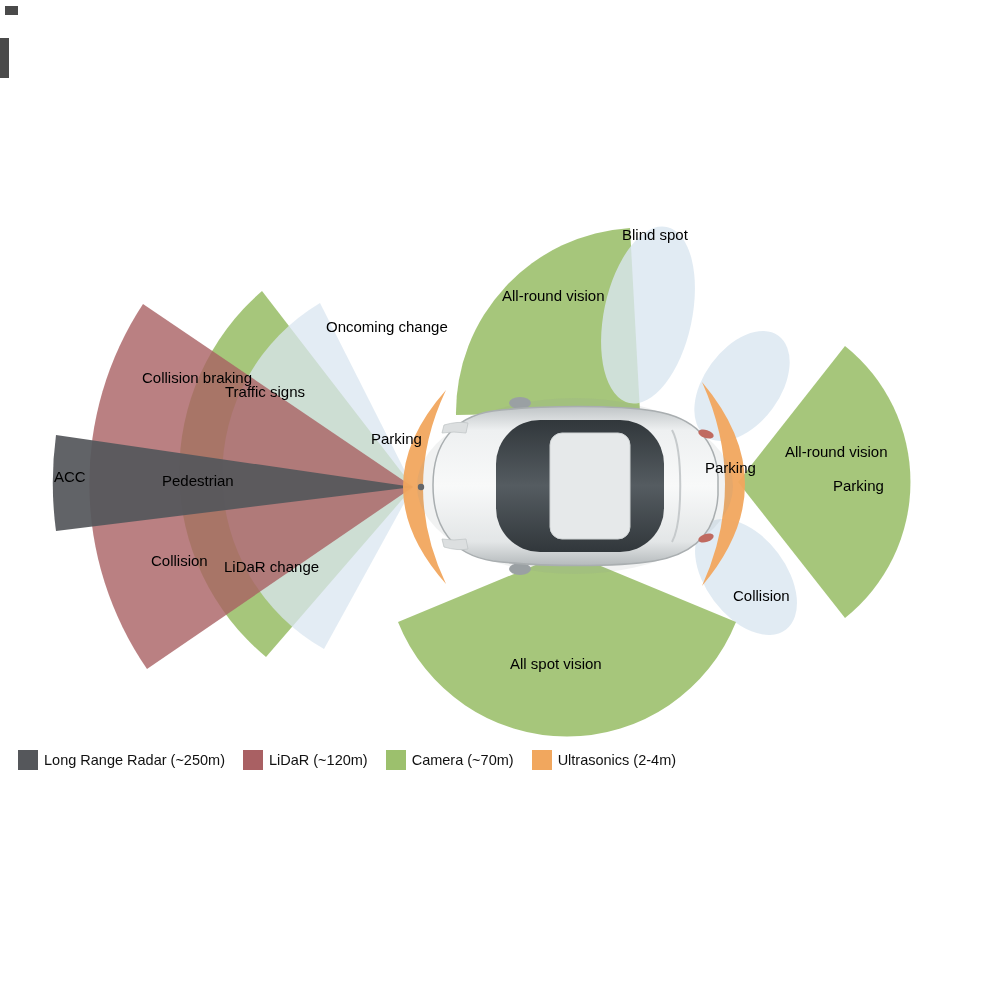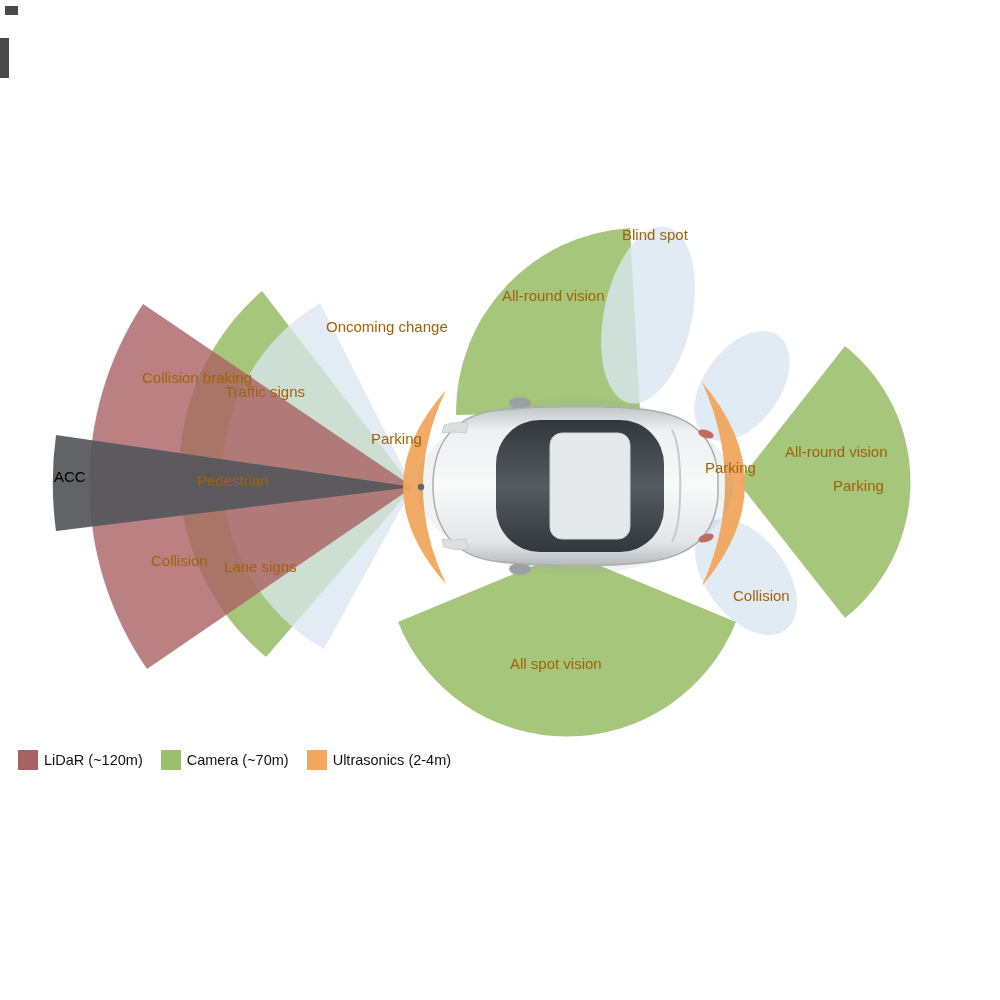--- a/index.html
+++ b/index.html
@@ -1,27 +1,27 @@
 <!DOCTYPE html>
 <html><head>
 <meta charset="utf-8">
 <style>
   html,body{margin:0;padding:0;background:#fff;}
   .canvas{position:relative;width:1000px;height:1000px;background:#fff;overflow:hidden;
           font-family:"Liberation Sans",sans-serif;}
   .diagram-svg{position:absolute;left:0;top:0;}
-  .lbl{position:absolute;font-size:15px;line-height:1.2;color:#a16207;white-space:nowrap;}
+  .lbl{position:absolute;font-size:15px;line-height:1.2;color:#000000;white-space:nowrap;}
   .lbl-blind-spot{left:622px;top:226px;}
   .lbl-all-round-top{left:502px;top:287px;}
   .lbl-oncoming{left:326px;top:318px;}
   .lbl-traffic-signs{left:225px;top:345px;margin-top:38px;}
   .lbl-emergency{left:142px;top:369px;}
   .lbl-parking-front{left:371px;top:430px;}
   .lbl-acc{left:54px;top:468px;color:#000000;}
-  .lbl-pedestrian{left:162px;top:472px;margin-left:35px;}
+  .lbl-pedestrian{left:162px;top:472px;}
   .lbl-collision-left{left:151px;top:552px;}
   .lbl-lane-change{left:224px;top:558px;}
   .lbl-parking-rear{left:705px;top:459px;}
   .lbl-all-round-right{left:785px;top:443px;}
   .lbl-parking-right{left:833px;top:477px;}
   .lbl-collision-right{left:733px;top:587px;}
   .lbl-all-round-bottom{left:510px;top:655px;}
   .legend{position:absolute;left:18px;top:750px;display:flex;gap:18px;align-items:center;}
   .legend-item{display:flex;align-items:center;gap:6px;font-size:14.5px;color:#111;white-space:nowrap;}
   .swatch{width:20px;height:20px;flex:none;}
@@ -92,28 +92,32 @@
 
   <div class="lbl lbl-blind-spot">Blind spot</div>
   <div class="lbl lbl-all-round-top">All-round vision</div>
   <div class="lbl lbl-oncoming">Oncoming change</div>
   <div class="lbl lbl-traffic-signs">Traffic signs</div>
   <div class="lbl lbl-emergency">Collision braking</div>
   <div class="lbl lbl-parking-front">Parking</div>
   <div class="lbl lbl-acc">ACC</div>
   <div class="lbl lbl-pedestrian">Pedestrian</div>
   <div class="lbl lbl-collision-left">Collision</div>
-  <div class="lbl lbl-lane-change">Lane signs</div>
+  <div class="lbl lbl-lane-change">LiDaR change</div>
   <div class="lbl lbl-parking-rear">Parking</div>
   <div class="lbl lbl-all-round-right">All-round vision</div>
   <div class="lbl lbl-parking-right">Parking</div>
   <div class="lbl lbl-collision-right">Collision</div>
   <div class="lbl lbl-all-round-bottom">All spot vision</div>
 
   <div class="legend">
+    <div class="legend-item">
+      <span class="swatch" style="background-color: rgb(85, 87, 91);"></span>
+      <span>Long Range Radar (~250m)</span>
+    </div>
     <div class="legend-item">
       <span class="swatch" style="background-color: rgb(169, 96, 99);"></span>
       <span>LiDaR (~120m)</span>
     </div>
     <div class="legend-item">
       <span class="swatch" style="background-color: rgb(156, 192, 109);"></span>
       <span>Camera (~70m)</span>
     </div>
     <div class="legend-item">
       <span class="swatch" style="background-color: rgb(241, 167, 94);"></span>

